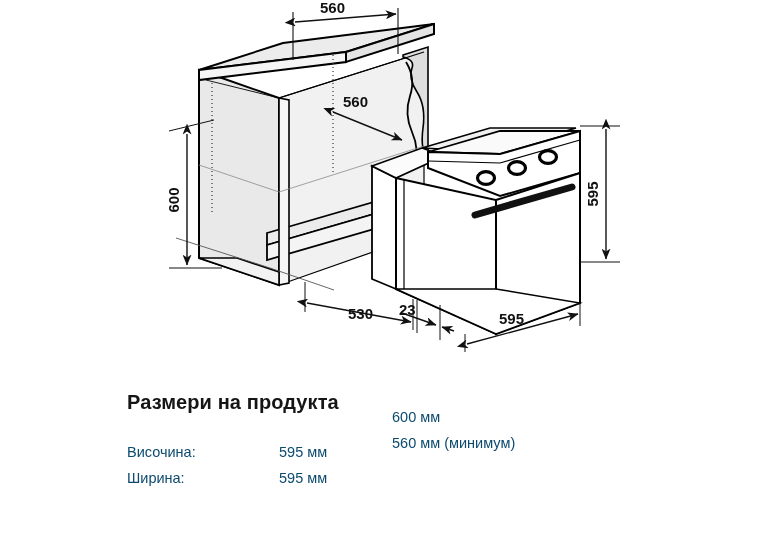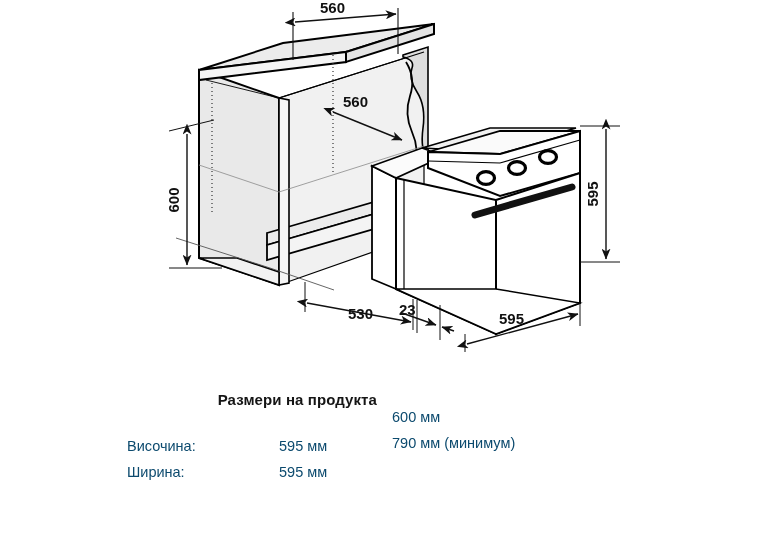--- a/index.html
+++ b/index.html
@@ -37,29 +37,28 @@
     height: 172px;
   }
   .spec-col {
     position: absolute;
     top: 0;
   }
   .spec-col.product-col { left: 127px; width: 265px; }
   .spec-col.cavity-col  { left: 392px; width: 290px; }
 
   .spec-heading {
-    font-size: 15px;
+    font-size: 20px;
     font-weight: bold;
     line-height: 1.27;
     letter-spacing: 0.1px;
     color: #151515;
     margin: 0;
     padding-top: 10px;
     max-width: 250px;
-    text-align: right;
   }
   .spec-rows {
     margin-top: 24px;
   }
   .spec-row {
     height: 26px;
     line-height: 26px;
     font-size: 14.5px;
     color: #0c4a6e;
     white-space: nowrap;
@@ -212,18 +211,18 @@
       </div>
     </div>
   </div>
 
   <div class="spec-col cavity-col">
     <div class="spec-rows">
       <div class="spec-row">
         <span class="row-value">600 мм</span>
       </div>
       <div class="spec-row">
-        <span class="row-value">790 мм (минимум)</span>
+        <span class="row-value">560 мм (минимум)</span>
       </div>
     </div>
   </div>
 
 </div>
 
 </body></html>

